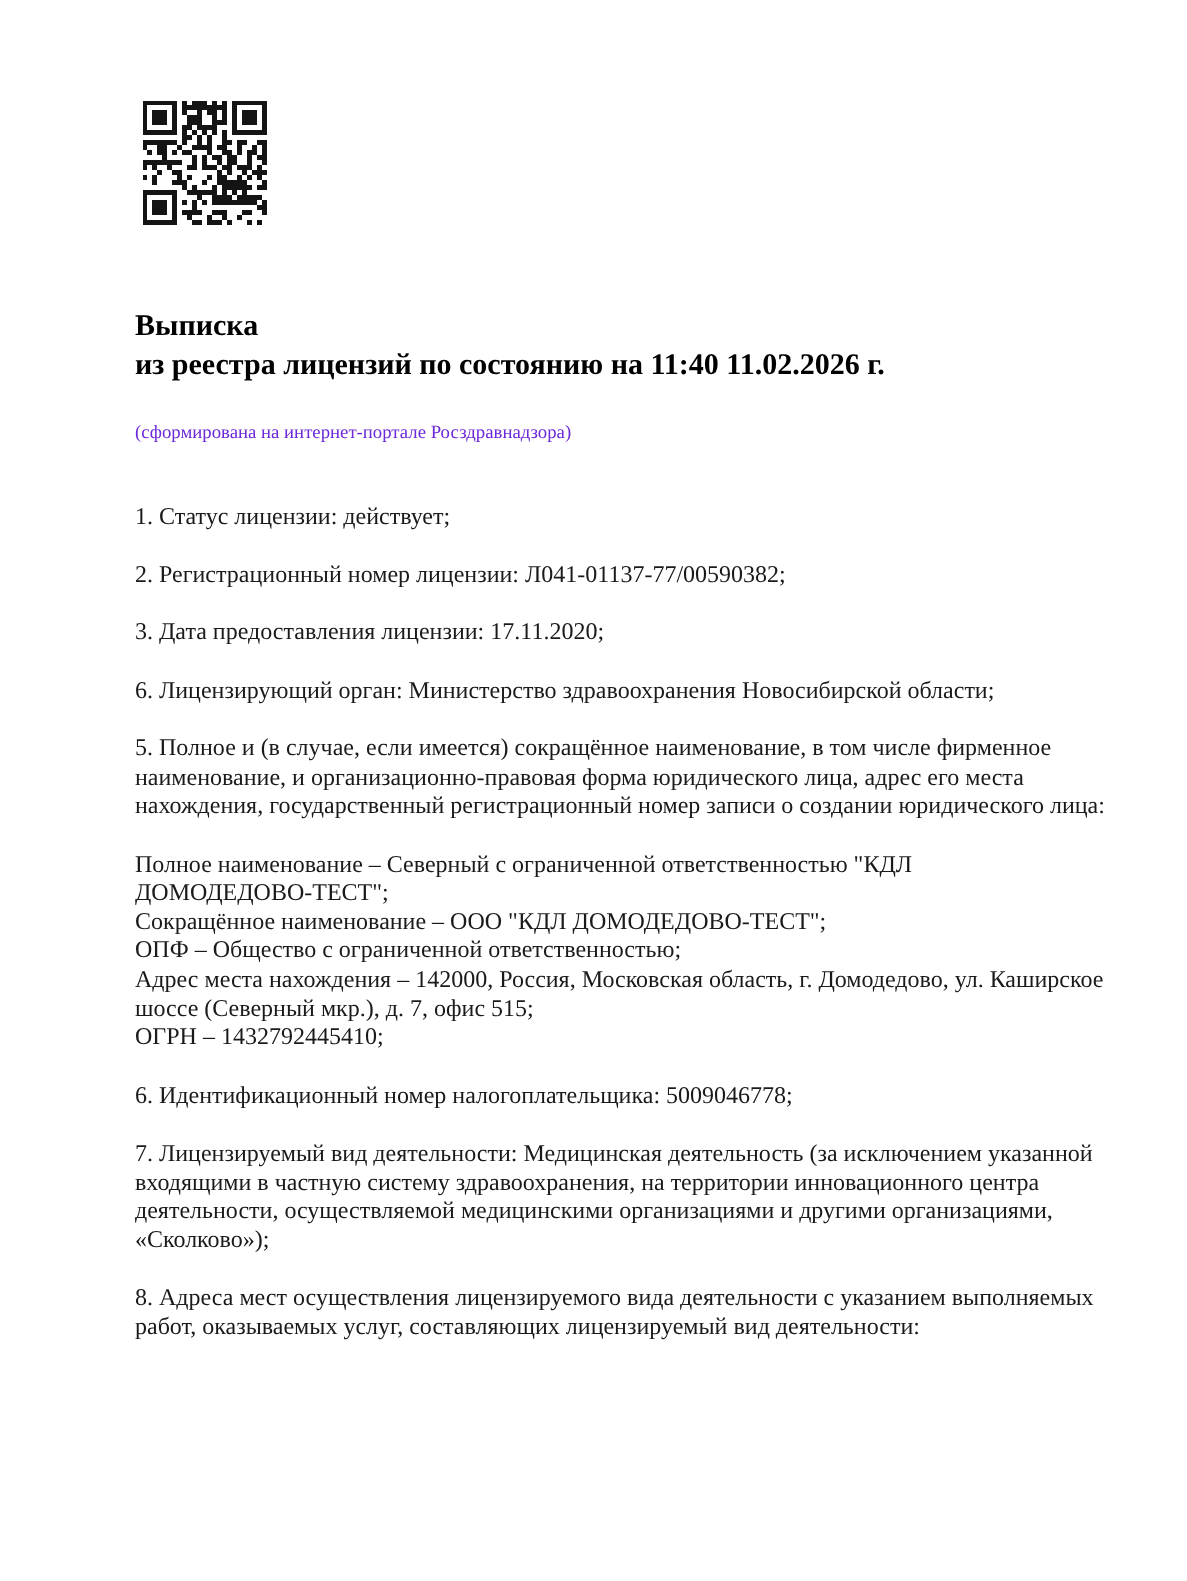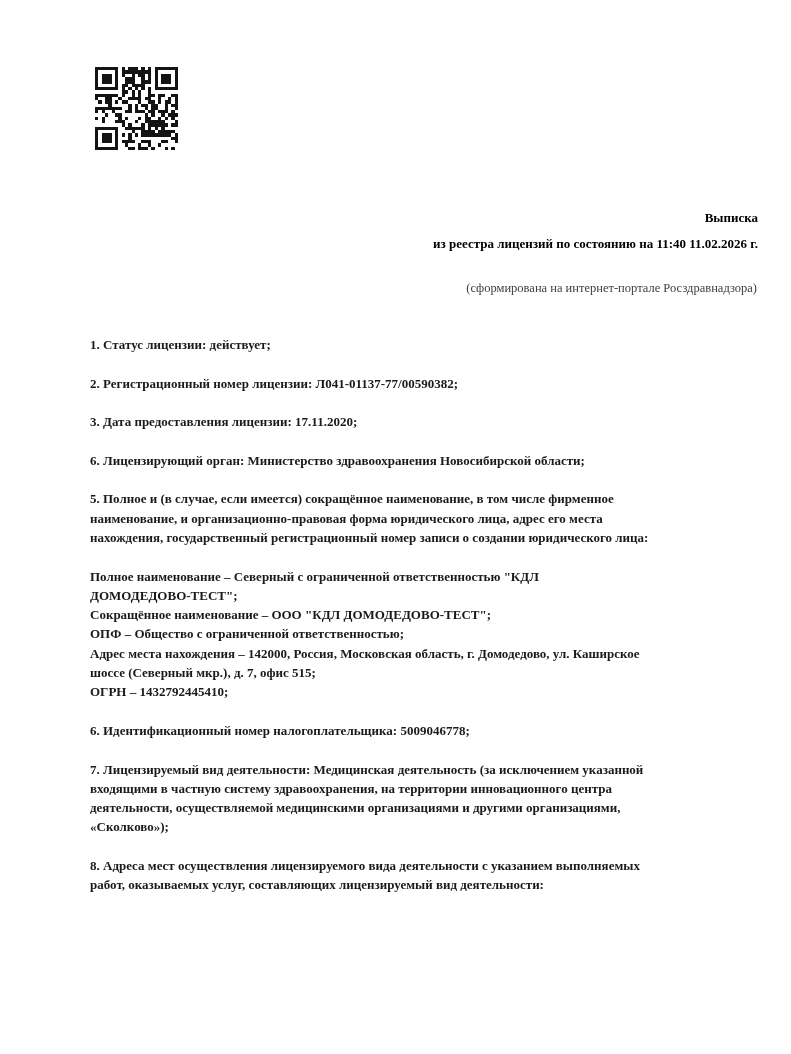--- a/index.html
+++ b/index.html
@@ -23,44 +23,43 @@
     width: 83px;
     height: 83px;
     fill: #141414;
     shape-rendering: crispEdges;
   }
   .title-block {
     position: absolute;
     left: 90px;
     top: 205px;
     width: 668px;
-    text-align: right;
+    text-align: left;
     font-weight: bold;
-    font-size: 13px;
+    font-size: 20px;
     line-height: 25.5px;
     color: #000000;
   }
   .subtitle {
     position: absolute;
     left: 90px;
     top: 280px;
     width: 667px;
-    text-align: right;
+    text-align: left;
     font-size: 12.5px;
     line-height: 16px;
-    color: #404040;
+    color: #6d28d9;
   }
   .body-text {
     position: absolute;
     left: 90px;
     top: 335px;
     width: 695px;
-    font-size: 13px;
+    font-size: 16px;
     line-height: 19.3px;
-    font-weight: bold;
   }
   .para {
     margin: 0 0 19.3px 0;
   }
   .para div {
     white-space: nowrap;
   }
 </style>
 </head>
 <body>

